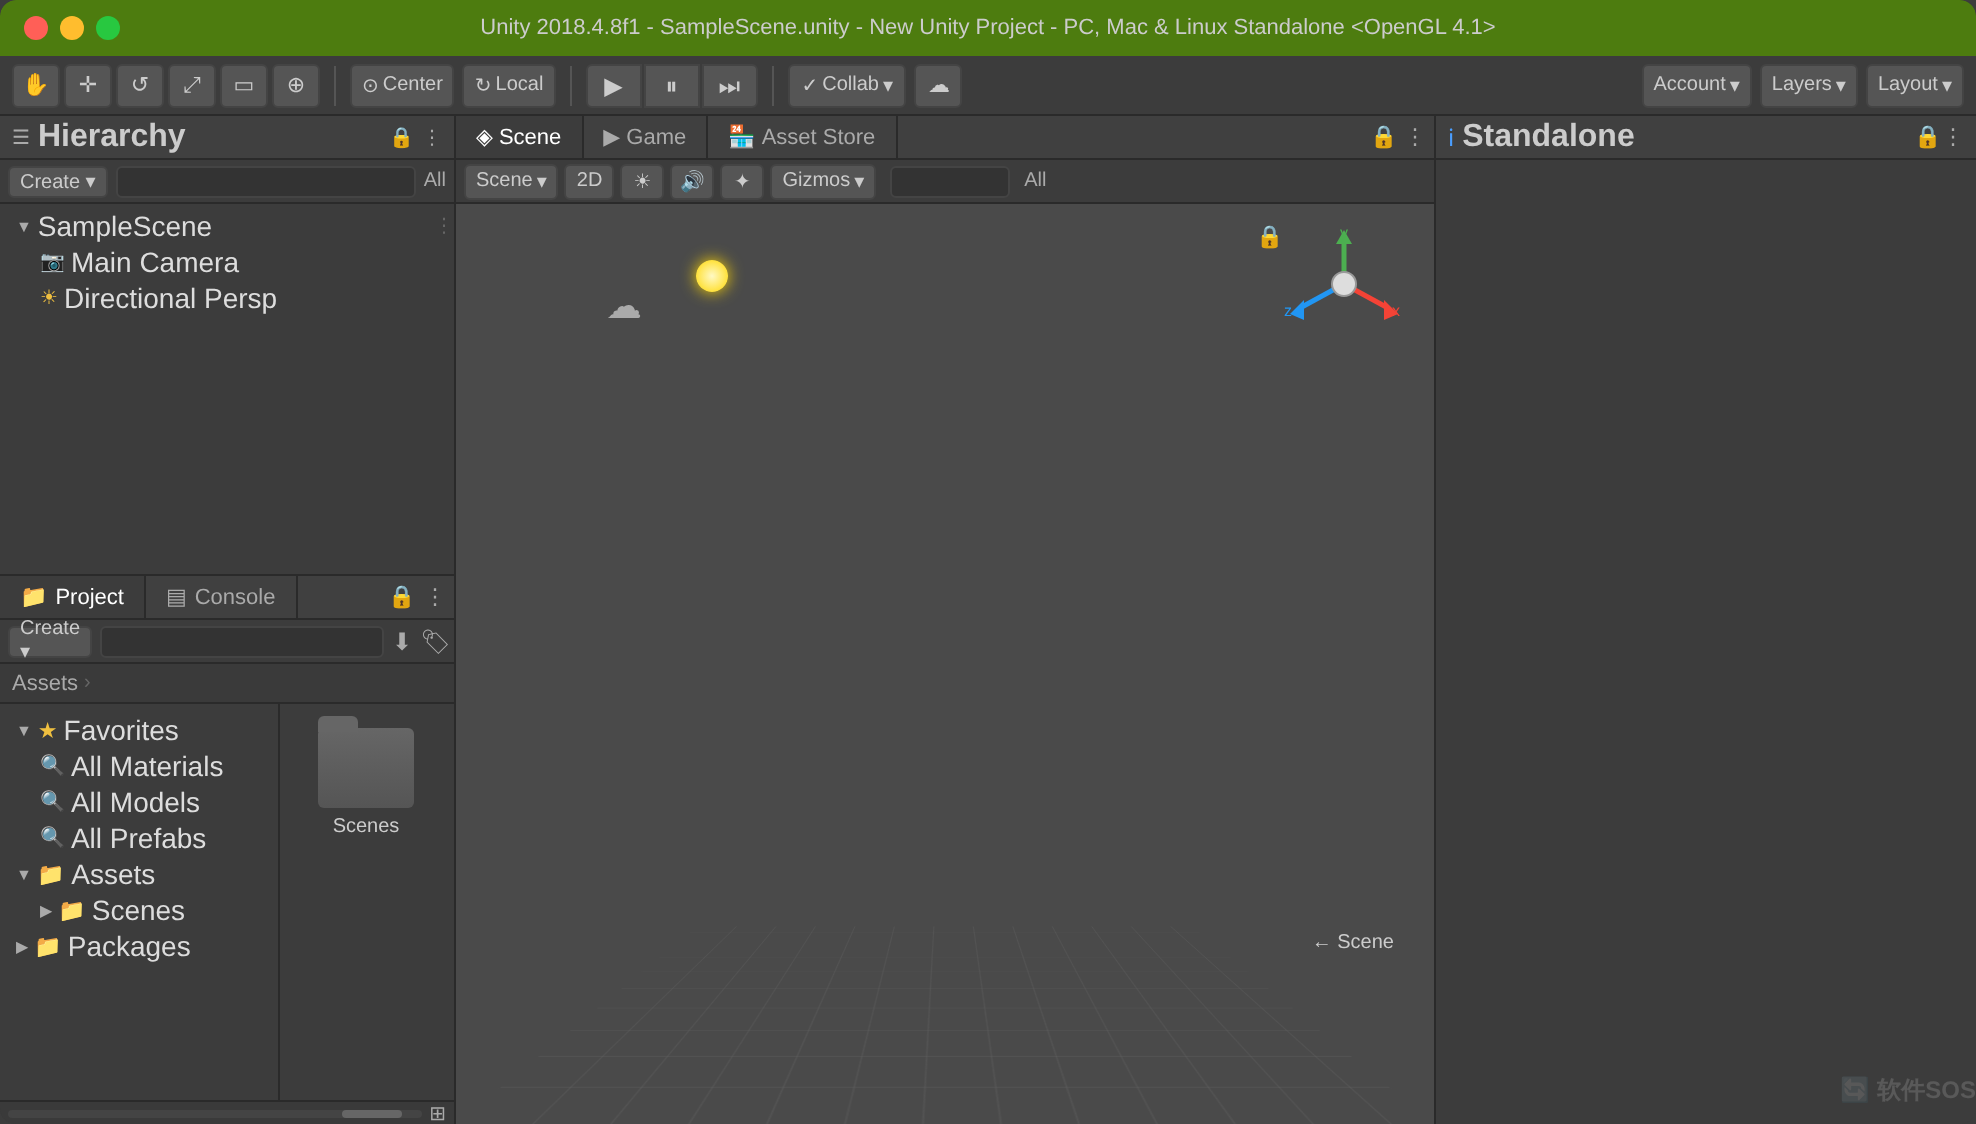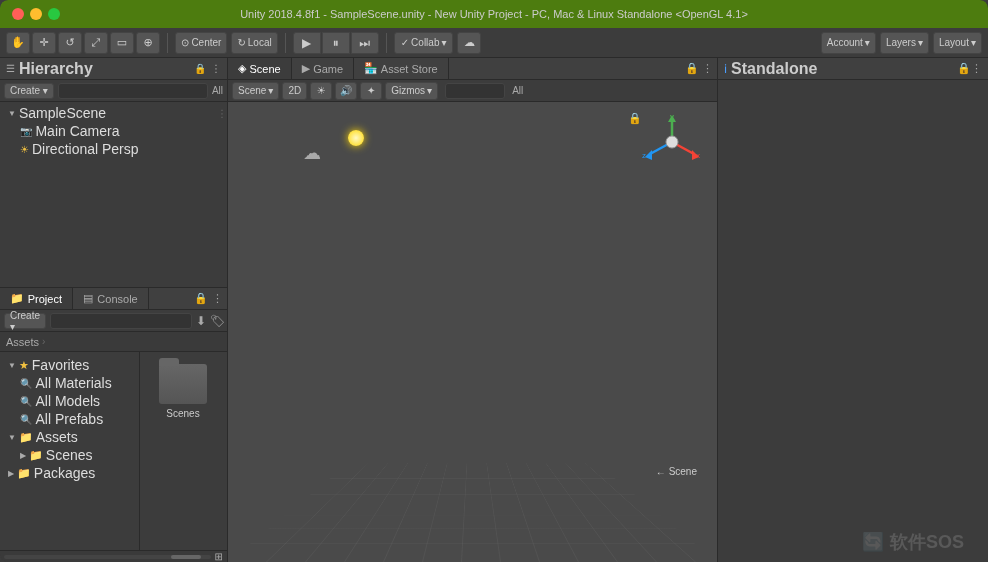--- a/index.html
+++ b/index.html
@@ -430,23 +430,23 @@
     .inspector-icon {
       color: #4a9eff;
       font-size: 12px;
       margin-right: 4px;
     }
 
     
     .watermark {
       position: absolute;
       bottom: 8px;
-      right: 24px;
+      right: 0;
       color: rgba(255,255,255,0.15);
-      font-size: 18px;
+      font-size: 12px;
       font-weight: bold;
     }
     .scene-dropdown {
       background: #555;
       border: 1px solid #444;
       border-radius: 3px;
       color: #ccc;
       font-size: 10px;
       padding: 1px 5px;
       cursor: pointer;

